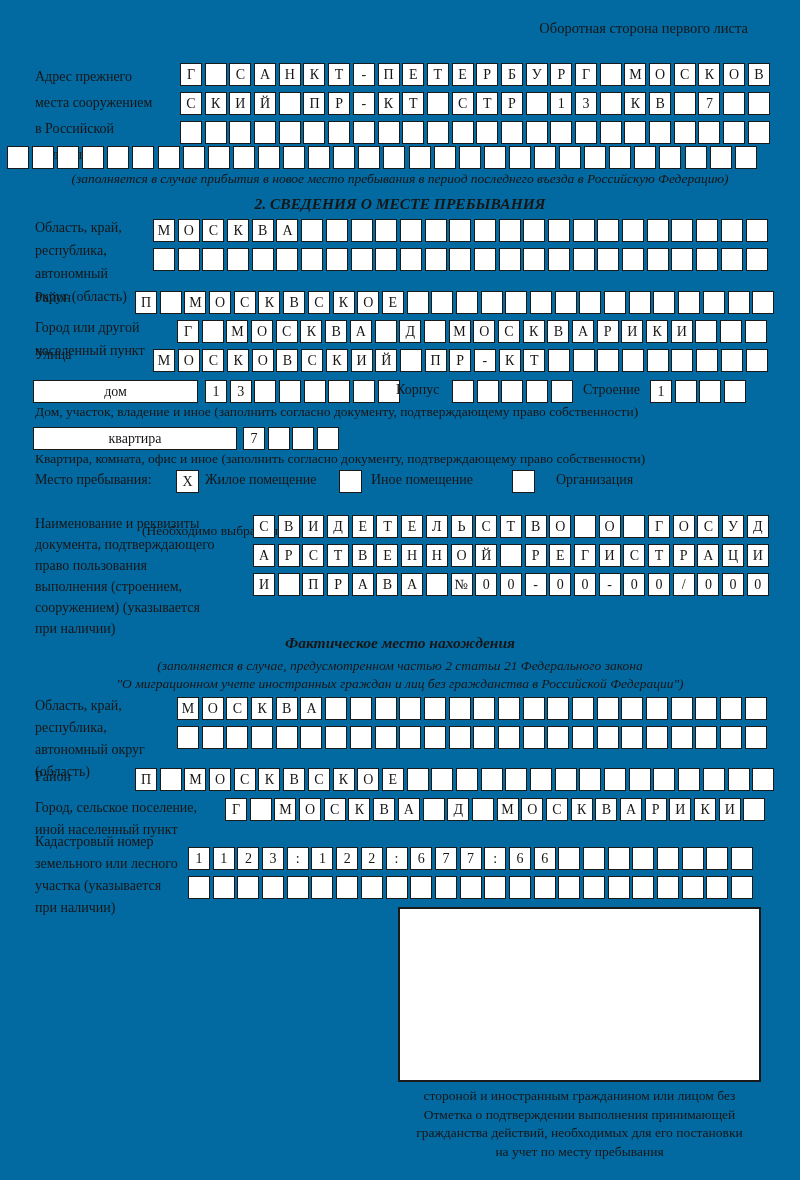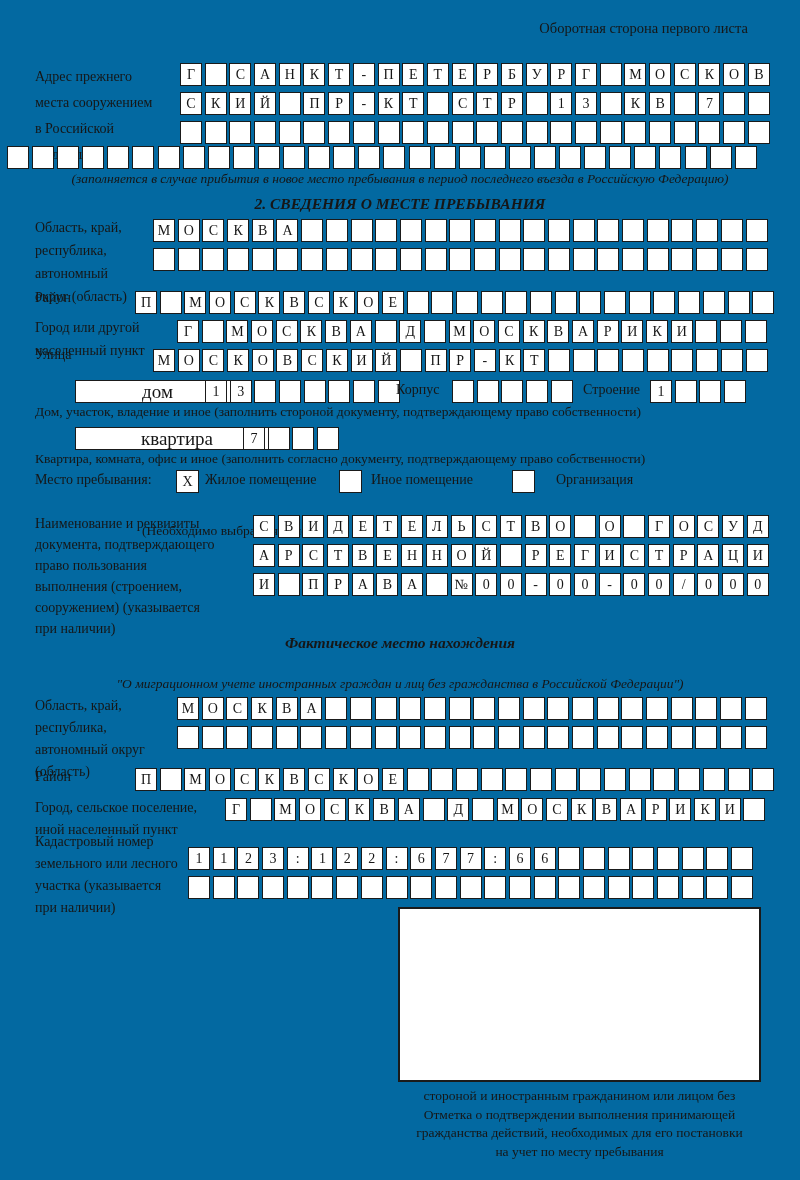--- a/index.html
+++ b/index.html
@@ -17,21 +17,21 @@
     font-size:14px;line-height:1;
   }
   .row-full .cell{margin-right:3.1px;}
   .lblblock{position:absolute;font-size:14px;}
   .lbl{position:absolute;font-size:14px;white-space:nowrap;}
   .caption{position:absolute;font-size:13.5px;white-space:nowrap;}
   .center{left:0;width:800px;text-align:center;white-space:nowrap;font-style:italic;}
   .title{position:absolute;font-weight:bold;font-size:15.5px;}
   .widebox{
     position:absolute;box-sizing:border-box;border:1.8px solid #1a1a1a;height:23px;
-    display:flex;align-items:center;justify-content:center;font-size:19px;background:#fff;margin-left:42px;
+    display:flex;align-items:center;justify-content:center;font-size:14px;background:#fff;
   }
   .checkbox{
     position:absolute;box-sizing:border-box;border:1.8px solid #1a1a1a;width:23px;height:23px;
     display:flex;align-items:center;justify-content:center;font-size:14px;background:#fff;
   }
   .stampbox{position:absolute;box-sizing:border-box;border:2px solid #1a1a1a;background:#fff;}
   .stampcaption{position:absolute;font-size:13.5px;line-height:18.5px;text-align:center;}
 </style>
 </head>
 <body>
@@ -330,21 +330,21 @@
       <div class="cell"></div>
       <div class="cell"></div>
     </div>
   <div class="lbl" style="left:583px;top:382px">Строение</div>
   <div class="cellrow" style="left:650px;top:380px">
       <div class="cell">1</div>
       <div class="cell"></div>
       <div class="cell"></div>
       <div class="cell"></div>
     </div>
-  <div class="caption" style="left:35px;top:404px">Дом, участок, владение и иное (заполнить стороной документу, подтверждающему право собственности)</div>
+  <div class="caption" style="left:35px;top:404px">Дом, участок, владение и иное (заполнить согласно документу, подтверждающему право собственности)</div>
 
   <div class="widebox" style="left:33px;top:427px;width:204px">квартира</div>
   <div class="cellrow" style="left:243px;top:427px">
       <div class="cell">7</div>
       <div class="cell"></div>
       <div class="cell"></div>
       <div class="cell"></div>
     </div>
   <div class="caption" style="left:35px;top:451px">Квартира, комната, офис и иное (заполнить согласно документу, подтверждающему право собственности)</div>
 
@@ -429,20 +429,21 @@
       <div class="cell">-</div>
       <div class="cell">0</div>
       <div class="cell">0</div>
       <div class="cell">/</div>
       <div class="cell">0</div>
       <div class="cell">0</div>
       <div class="cell">0</div>
     </div>
 
   <div class="title center" style="top:634px">Фактическое место нахождения</div>
+  <div class="caption center" style="top:658px">(заполняется в случае, предусмотренном частью 2 статьи 21 Федерального закона</div>
   <div class="caption center" style="top:676px">"О миграционном учете иностранных граждан и лиц без гражданства в Российской Федерации")</div>
 
   <div class="lblblock" style="left:35px;top:695px;line-height:22px">
     <div>Область, край,</div>
     <div>республика,</div>
     <div>автономный округ</div>
     <div>(область)</div>
   </div>
   <div class="cellrow" style="left:177px;top:697px">
       <div class="cell">М</div>

